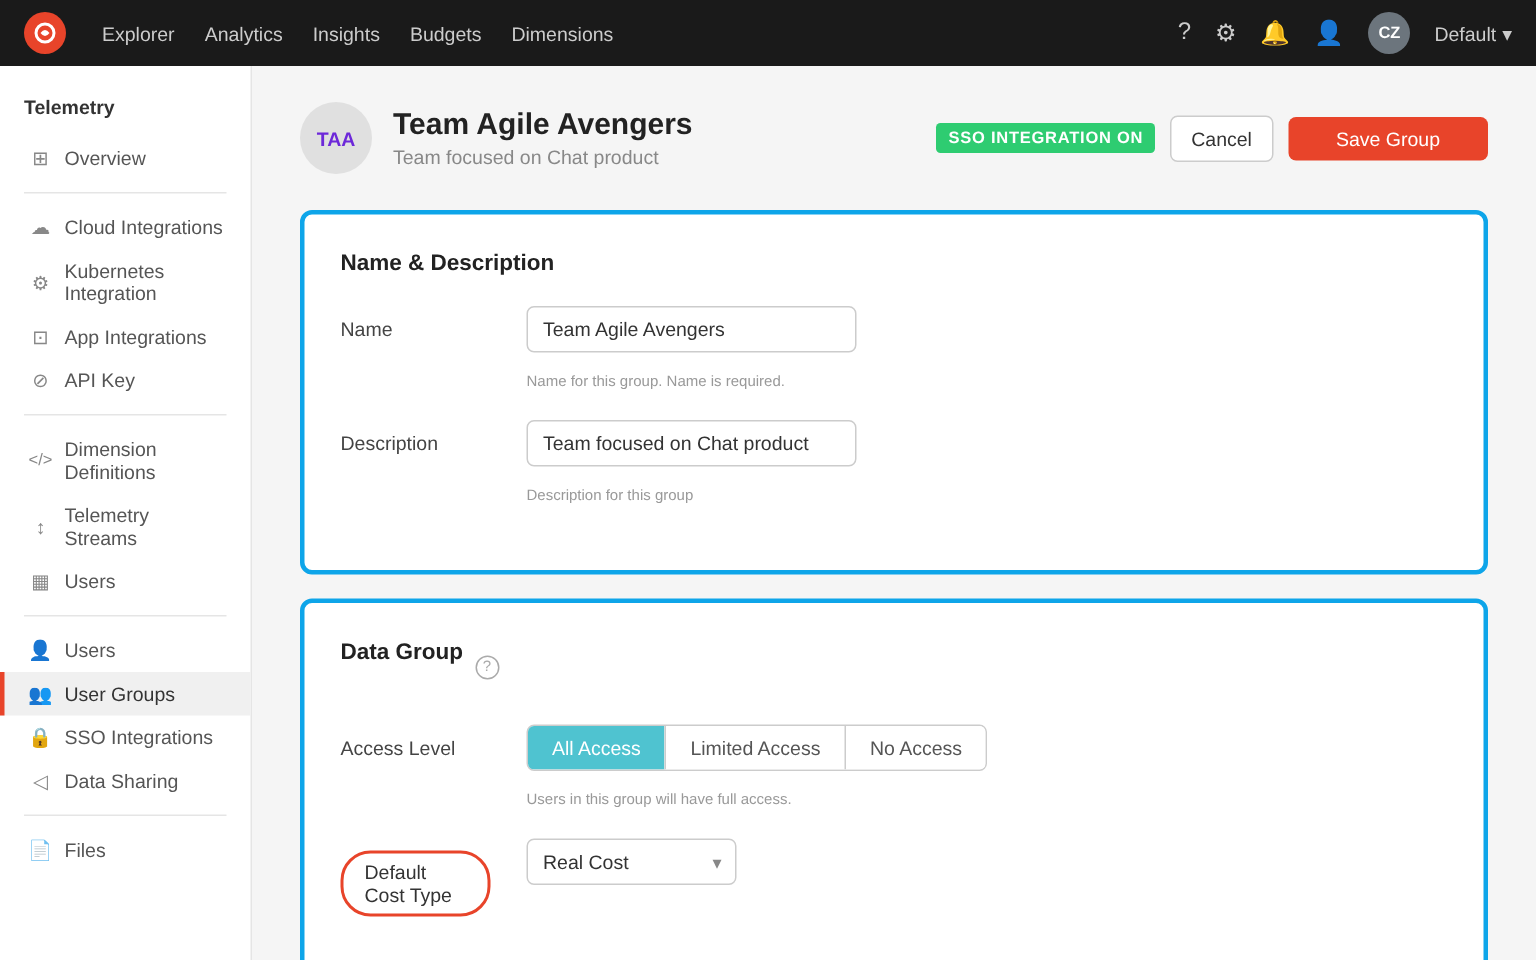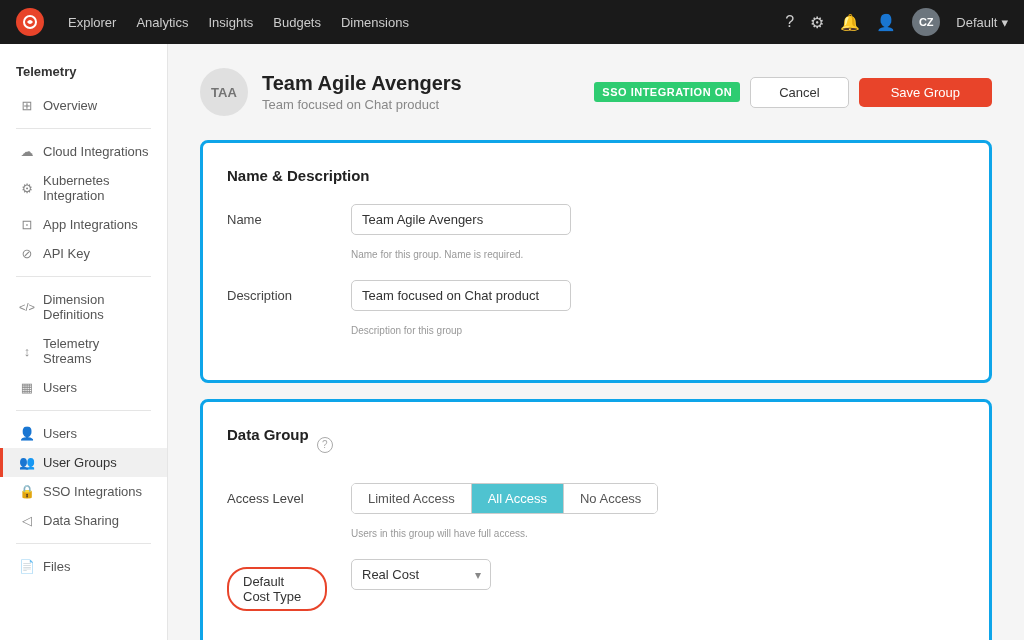--- a/index.html
+++ b/index.html
@@ -95,42 +95,42 @@
       margin-bottom: 24px;
     }
     .page-header-left {
       display: flex; align-items: center; gap: 14px;
     }
     .team-avatar {
       width: 48px; height: 48px;
       background: #e0e0e0;
       border-radius: 50%;
       display: flex; align-items: center; justify-content: center;
-      font-size: 13px; font-weight: 600; color: #737373;
+      font-size: 13px; font-weight: 600; color: #6d28d9;
     }
     .page-header-title {
       font-size: 20px; font-weight: 600; color: #222;
     }
     .page-header-subtitle {
       font-size: 13px; color: #888; margin-top: 2px;
     }
     .page-header-right {
       display: flex; align-items: center; gap: 10px;
     }
     .sso-badge {
       background: #2ecc71;
       color: white;
       font-size: 11px;
       font-weight: 600;
       padding: 4px 8px;
       border-radius: 3px;
       letter-spacing: 0.5px;
     }
     .btn-cancel {
-      padding: 7px 28px;
+      padding: 7px 13px;
       border: 1px solid #ccc;
       background: white;
       border-radius: 5px;
       cursor: pointer;
       font-size: 13px;
       color: #333;
     }
     .btn-save {
       padding: 7px 32px;
       background: #e8442a;
@@ -382,22 +382,22 @@
     <div class="card">
       <div class="card-title-row">
         <span class="card-title">Data Group</span>
         <div class="info-icon">?</div>
       </div>
 
       <div class="form-row">
         <div class="form-label">Access Level</div>
         <div class="form-field">
           <div class="access-tabs">
+            <button class="access-tab active">All Access</button>
             <button class="access-tab">Limited Access</button>
-            <button class="access-tab active">All Access</button>
             <button class="access-tab">No Access</button>
           </div>
           <div class="form-hint">Users in this group will have full access.</div>
         </div>
       </div>
 
       <div class="form-row">
         <div class="form-label">
           <span class="highlighted-label">Default Cost Type</span>
         </div>

